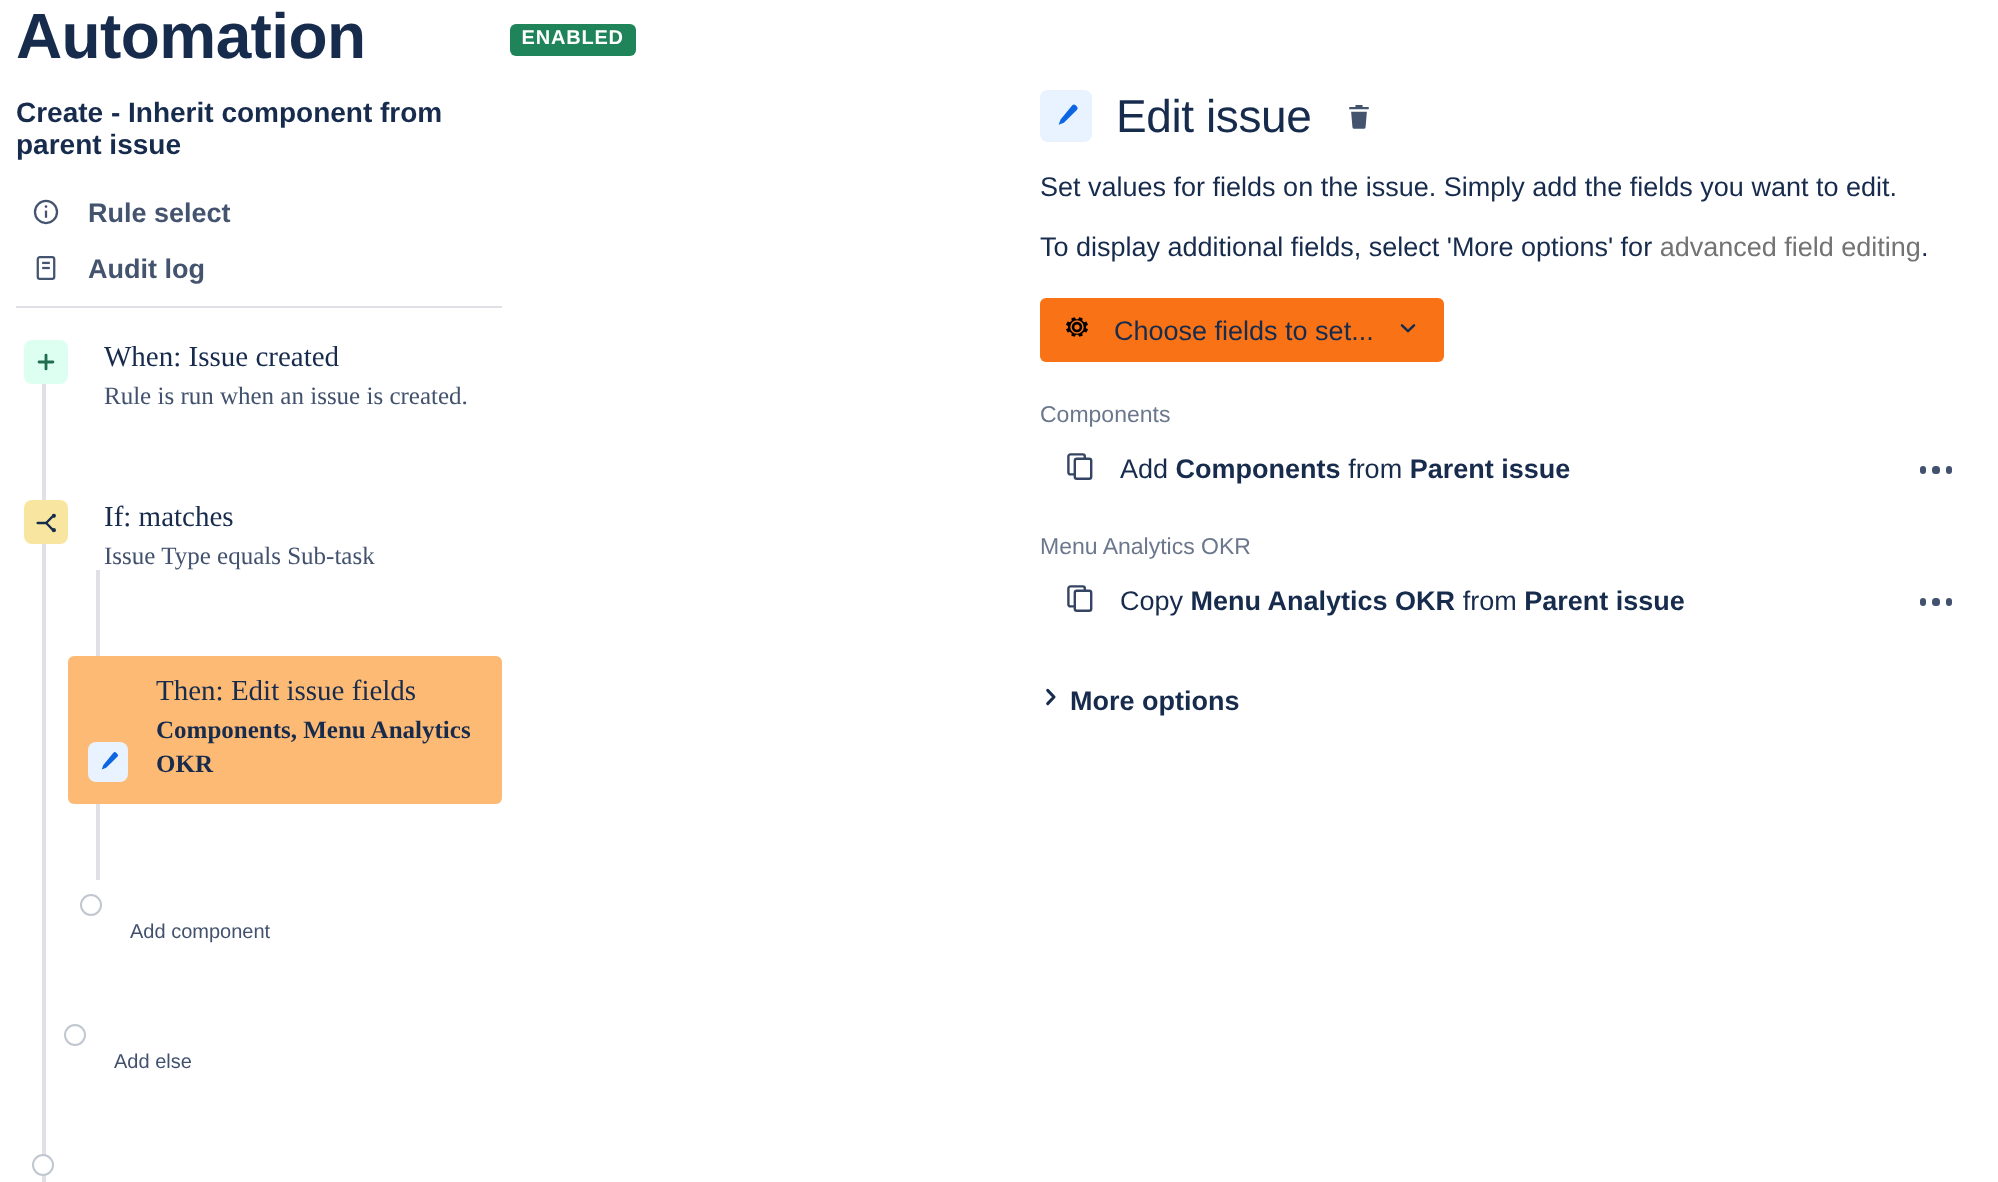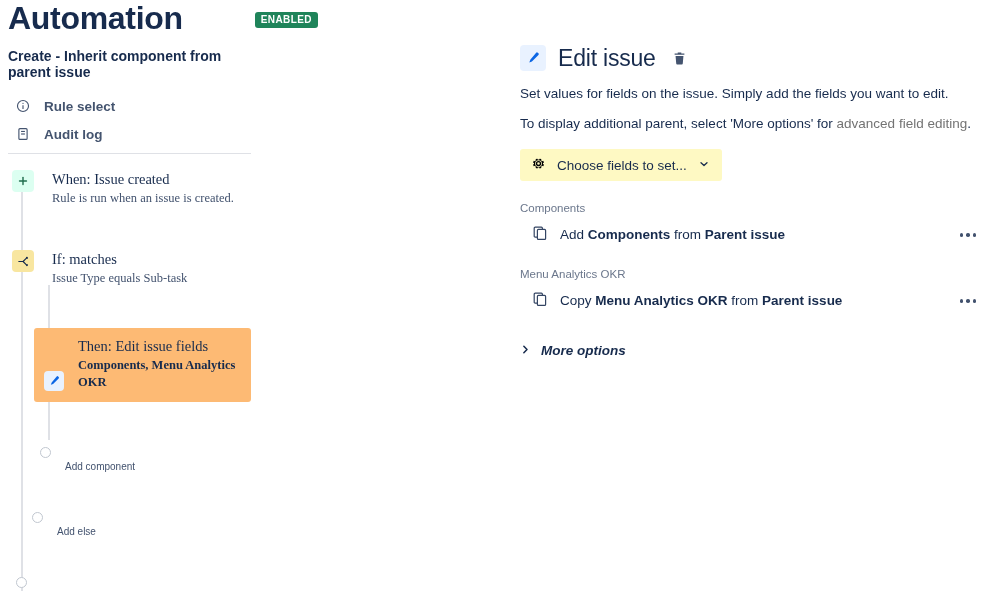--- a/index.html
+++ b/index.html
@@ -124,21 +124,21 @@
   }
 
   .desc {
     font-size: 13.5px; color: #172b4d; line-height: 18px; margin-top: 13px;
   }
   .desc.second { margin-top: 12px; }
   .link { color: #737373; text-decoration: none; cursor: pointer; }
 
   .choose-btn {
     display: inline-flex; align-items: center; gap: 11px;
-    background: #fef9c3; border: none; border-radius: 3px;
+    background: #f97316; border: none; border-radius: 3px;
     padding: 7px 12px 7px 11px; margin-top: 16px; cursor: pointer;
     font-family: inherit;
   }
   .choose-label { font-size: 13.5px; color: #172b4d; font-weight: 400; }
   .chev-down { color: #172b4d; display: block; }
 
   .field-group { margin-top: 20px; }
   .field-label {
     font-size: 11.5px; color: #6b778c; line-height: 15px;
   }
@@ -151,22 +151,22 @@
     font-size: 13.5px; color: #172b4d; margin-left: 12px; line-height: 18px;
   }
   .field-text b { font-weight: 700; }
   .dots {
     margin-left: auto; display: flex; align-items: center; gap: 3px;
     cursor: pointer; padding: 4px;
   }
   .dot { width: 3.5px; height: 3.5px; border-radius: 50%; background: #42526e; }
 
   .more-options {
-    display: flex; align-items: center; gap: 10px;
-    margin-top: 28px; cursor: pointer; font-style: italic;
+    display: flex; align-items: center; gap: 4px;
+    margin-top: 28px; cursor: pointer;
   }
   .more-label { font-size: 13.5px; font-weight: 700; color: #172b4d; }
 </style>
 </head>
 <body>
 
 <div class="page">
 
   <div class="left">
 
@@ -274,21 +274,21 @@
       <div class="trash-btn">
         <svg viewBox="0 0 16 16" width="15" height="15" fill="currentColor">
           <path d="M6.1 1.6h3.8v1h3.3v1.3H2.8V2.6h3.3zM3.8 5.2h8.4l-.7 8.2a1 1 0 0 1-1 .9H5.5a1 1 0 0 1-1-.9z"></path>
         </svg>
       </div>
     </div>
 
     <div class="desc">Set values for fields on the issue. Simply add the fields you want to edit.</div>
 
     <div class="desc second">
-      <span>To display additional parent, select 'More options' for </span><a class="link">advanced field editing</a><span>.</span>
+      <span>To display additional fields, select 'More options' for </span><a class="link">advanced field editing</a><span>.</span>
     </div>
 
     <button class="choose-btn">
       <span>
         <svg viewBox="0 0 16 16" width="15" height="15" fill="currentColor">
           <path d="M8 5.2a2.8 2.8 0 1 0 0 5.6 2.8 2.8 0 0 0 0-5.6zm0 4.2a1.4 1.4 0 1 1 0-2.8 1.4 1.4 0 0 1 0 2.8z"></path>
           <path d="M13.9 9.2l-1.1-.6a4.9 4.9 0 0 0 0-1.2l1.1-.6-.9-1.7-1.2.4a4.9 4.9 0 0 0-1-.9l.2-1.3-1.8-.5-.6 1.1a4.9 4.9 0 0 0-1.2 0l-.6-1.1-1.8.5.2 1.3a4.9 4.9 0 0 0-1 .9l-1.2-.4-.9 1.7 1.1.6a4.9 4.9 0 0 0 0 1.2l-1.1.6.9 1.7 1.2-.4a4.9 4.9 0 0 0 1 .9l-.2 1.3 1.8.5.6-1.1a4.9 4.9 0 0 0 1.2 0l.6 1.1 1.8-.5-.2-1.3a4.9 4.9 0 0 0 1-.9l1.2.4zM8 11.6a3.6 3.6 0 1 1 0-7.2 3.6 3.6 0 0 1 0 7.2z"></path>
         </svg>
       </span>
       <span class="choose-label">Choose fields to set...</span>

